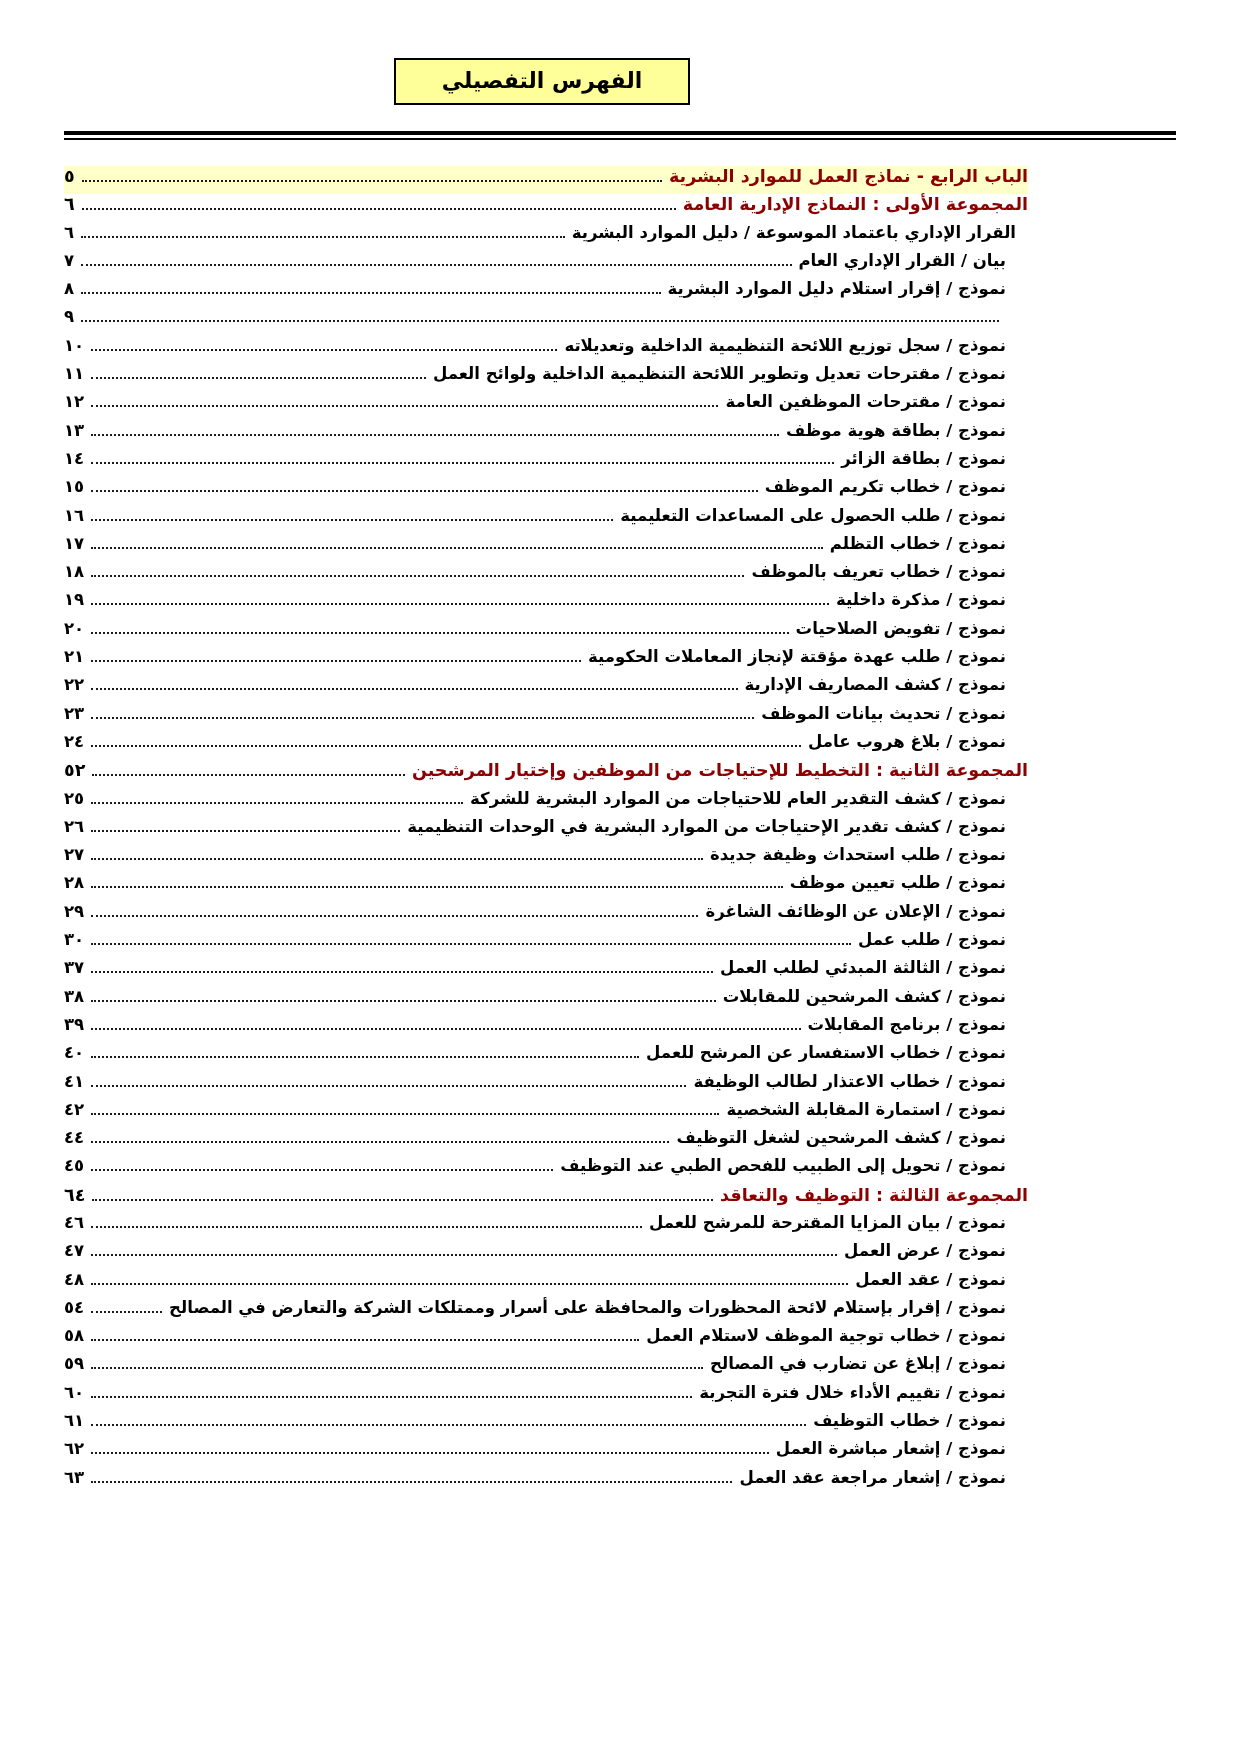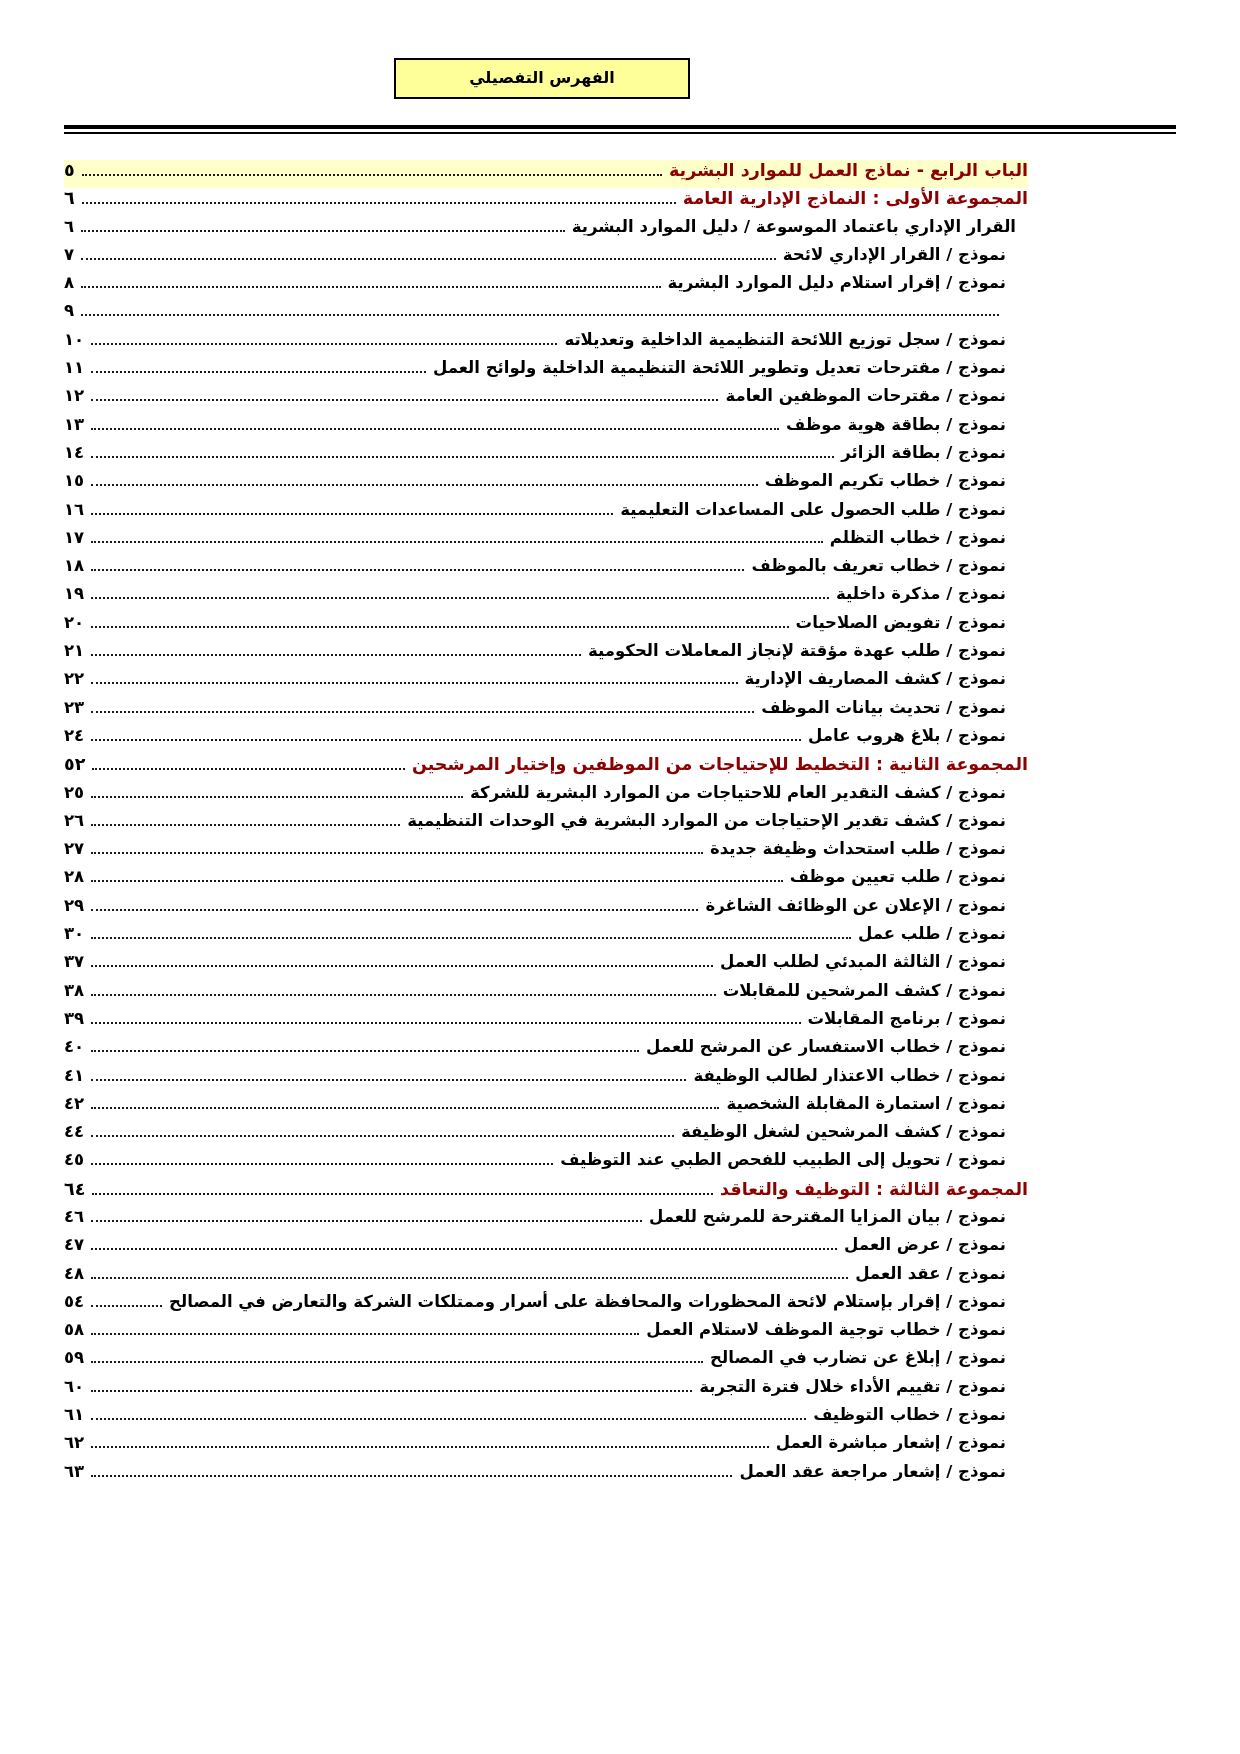--- a/index.html
+++ b/index.html
@@ -16,21 +16,21 @@
   .title-box {
     width: 296px;
     margin: 58px auto 0;
     position: relative;
     left: -78px;
     background: var(--title-bg, #FFFF99);
     border: 2px solid #000;
     text-align: center;
     padding: 8px 0 10px;
     font-weight: bold;
-    font-size: 16px;
+    font-size: 22px;
     color: #000;
   }
   .double-rule {
     margin: 26px 64px 0;
     border-top: 4px solid #000;
     border-bottom: 2px solid #000;
     height: 9px;
   }
   .toc { margin: 26px 64px 0; }
   .row {
@@ -81,21 +81,21 @@
     <span class="entry-text">المجموعة الأولى : النماذج الإدارية العامة</span>
     <span class="leader"></span>
     <span class="entry-page">٦</span>
   </div>
       <div class="row subitem">
     <span class="entry-text">القرار الإداري باعتماد الموسوعة / دليل الموارد البشرية</span>
     <span class="leader"></span>
     <span class="entry-page">٦</span>
   </div>
       <div class="row item">
-    <span class="entry-text">نموذج / القرار الإداري لائحة</span>
+    <span class="entry-text">بيان / القرار الإداري العام</span>
     <span class="leader"></span>
     <span class="entry-page">٧</span>
   </div>
       <div class="row item">
     <span class="entry-text">نموذج / إقرار استلام دليل الموارد البشرية</span>
     <span class="leader"></span>
     <span class="entry-page">٨</span>
   </div>
       <div class="row item">
     <span class="leader"></span>
@@ -235,21 +235,21 @@
     <span class="entry-text">نموذج / خطاب الاعتذار لطالب الوظيفة</span>
     <span class="leader"></span>
     <span class="entry-page">٤١</span>
   </div>
       <div class="row item">
     <span class="entry-text">نموذج / استمارة المقابلة الشخصية</span>
     <span class="leader"></span>
     <span class="entry-page">٤٢</span>
   </div>
       <div class="row item">
-    <span class="entry-text">نموذج / كشف المرشحين لشغل الوظيفة</span>
+    <span class="entry-text">نموذج / كشف المرشحين لشغل التوظيف</span>
     <span class="leader"></span>
     <span class="entry-page">٤٤</span>
   </div>
       <div class="row item">
     <span class="entry-text">نموذج / تحويل إلى الطبيب للفحص الطبي عند التوظيف</span>
     <span class="leader"></span>
     <span class="entry-page">٤٥</span>
   </div>
       <div class="row section">
     <span class="entry-text">المجموعة الثالثة : التوظيف والتعاقد</span>

